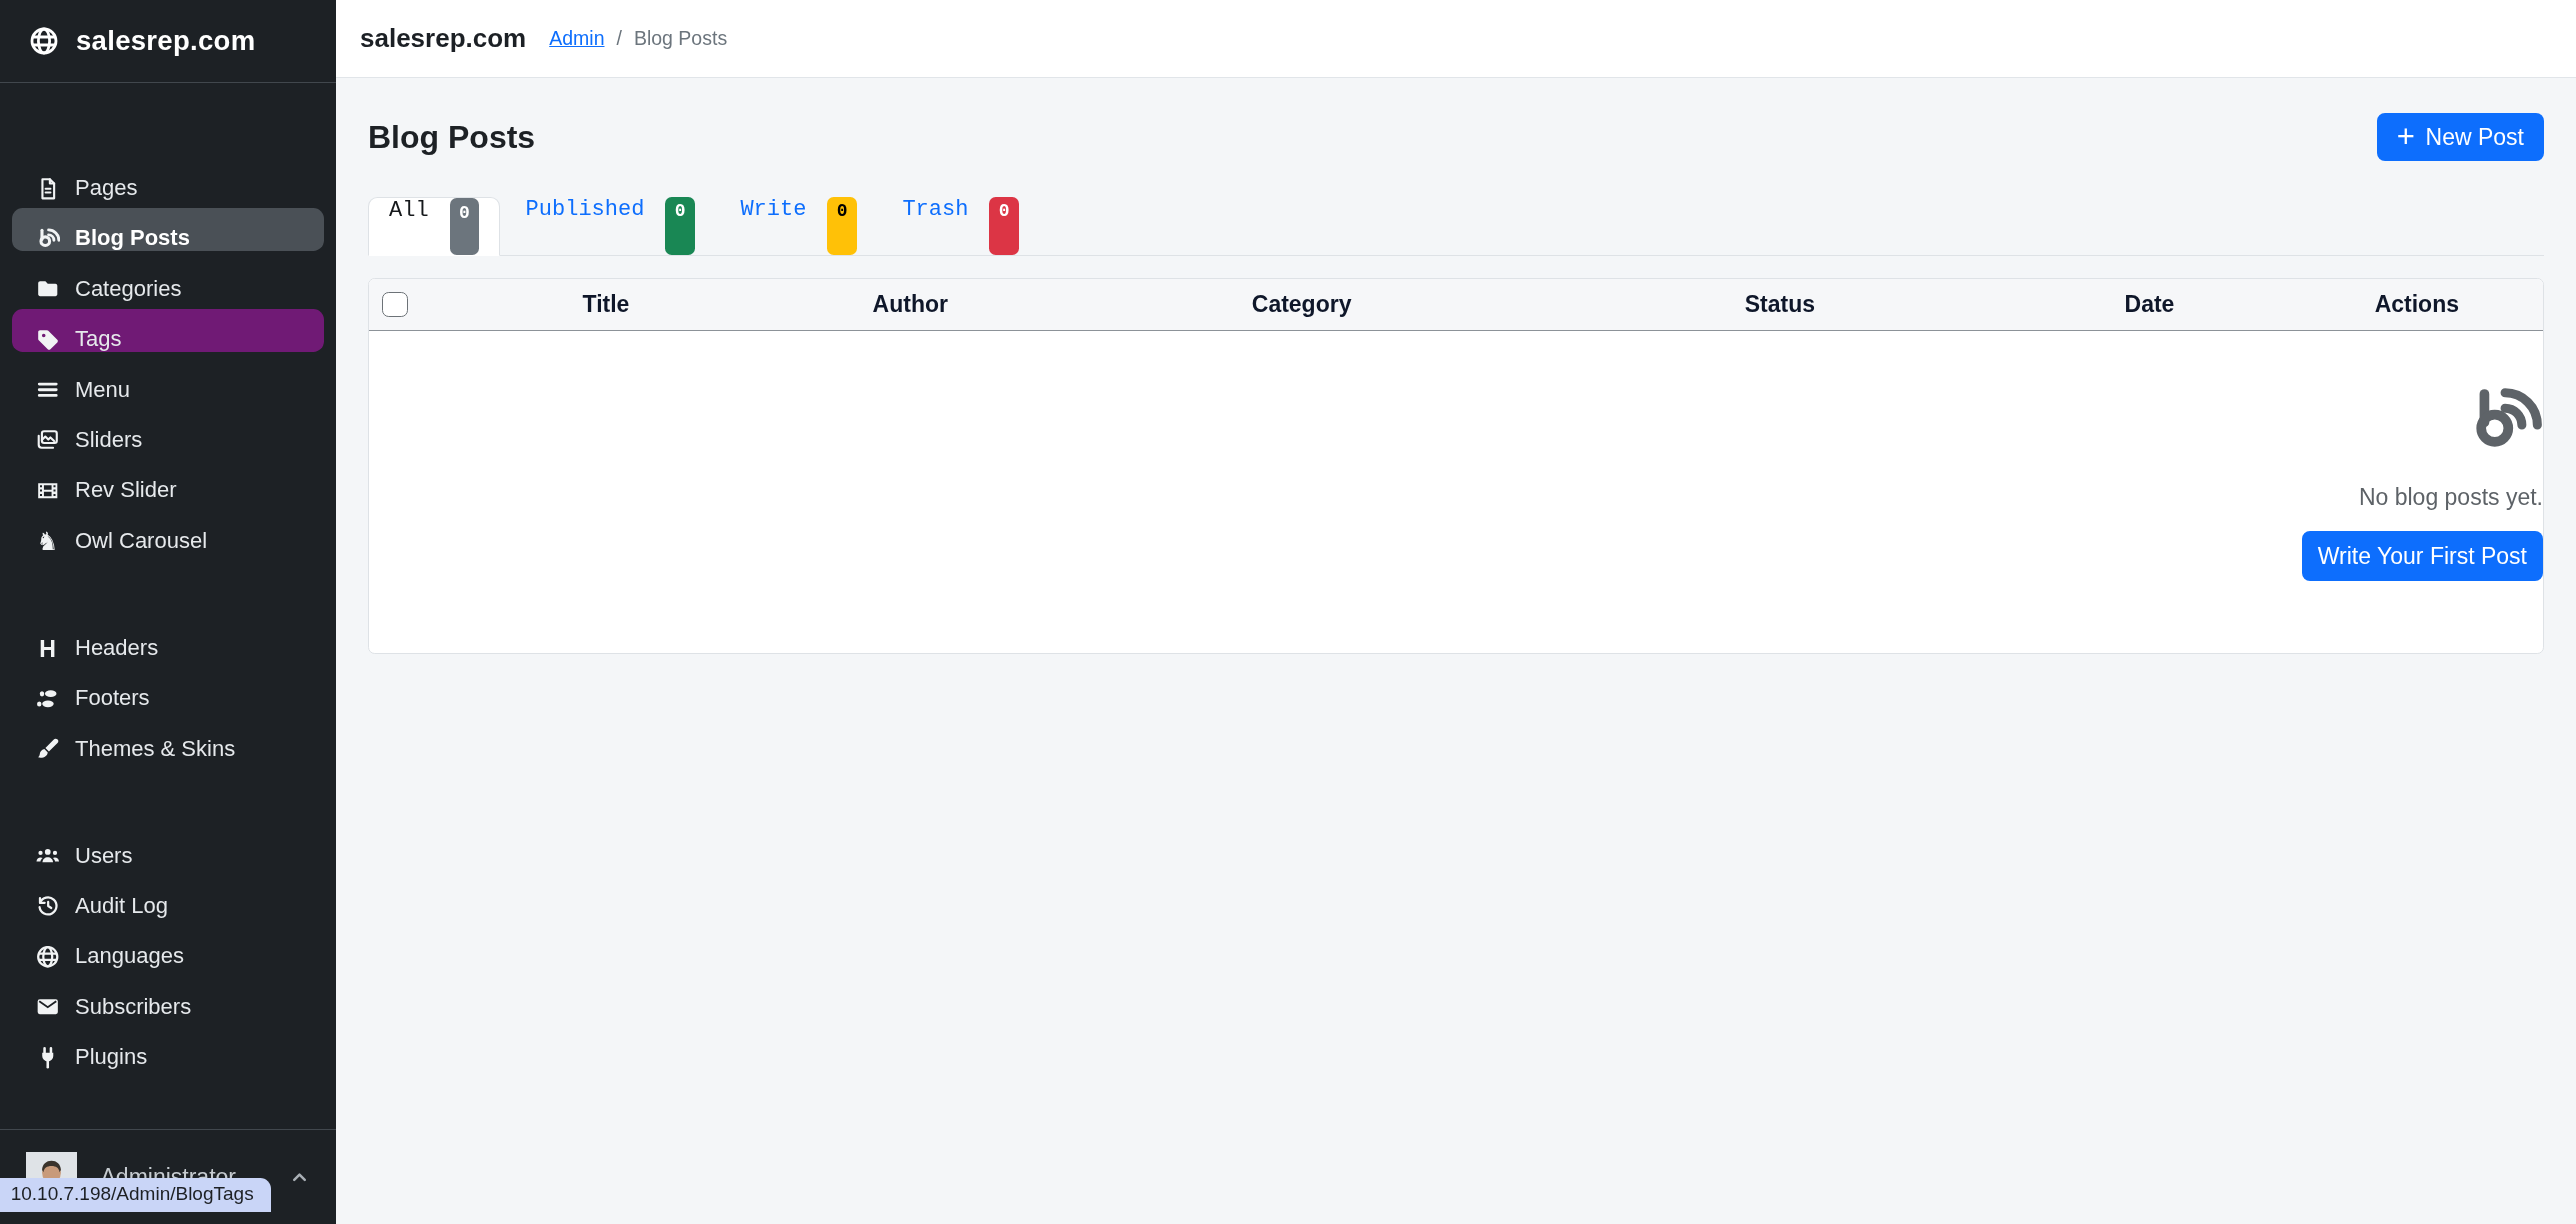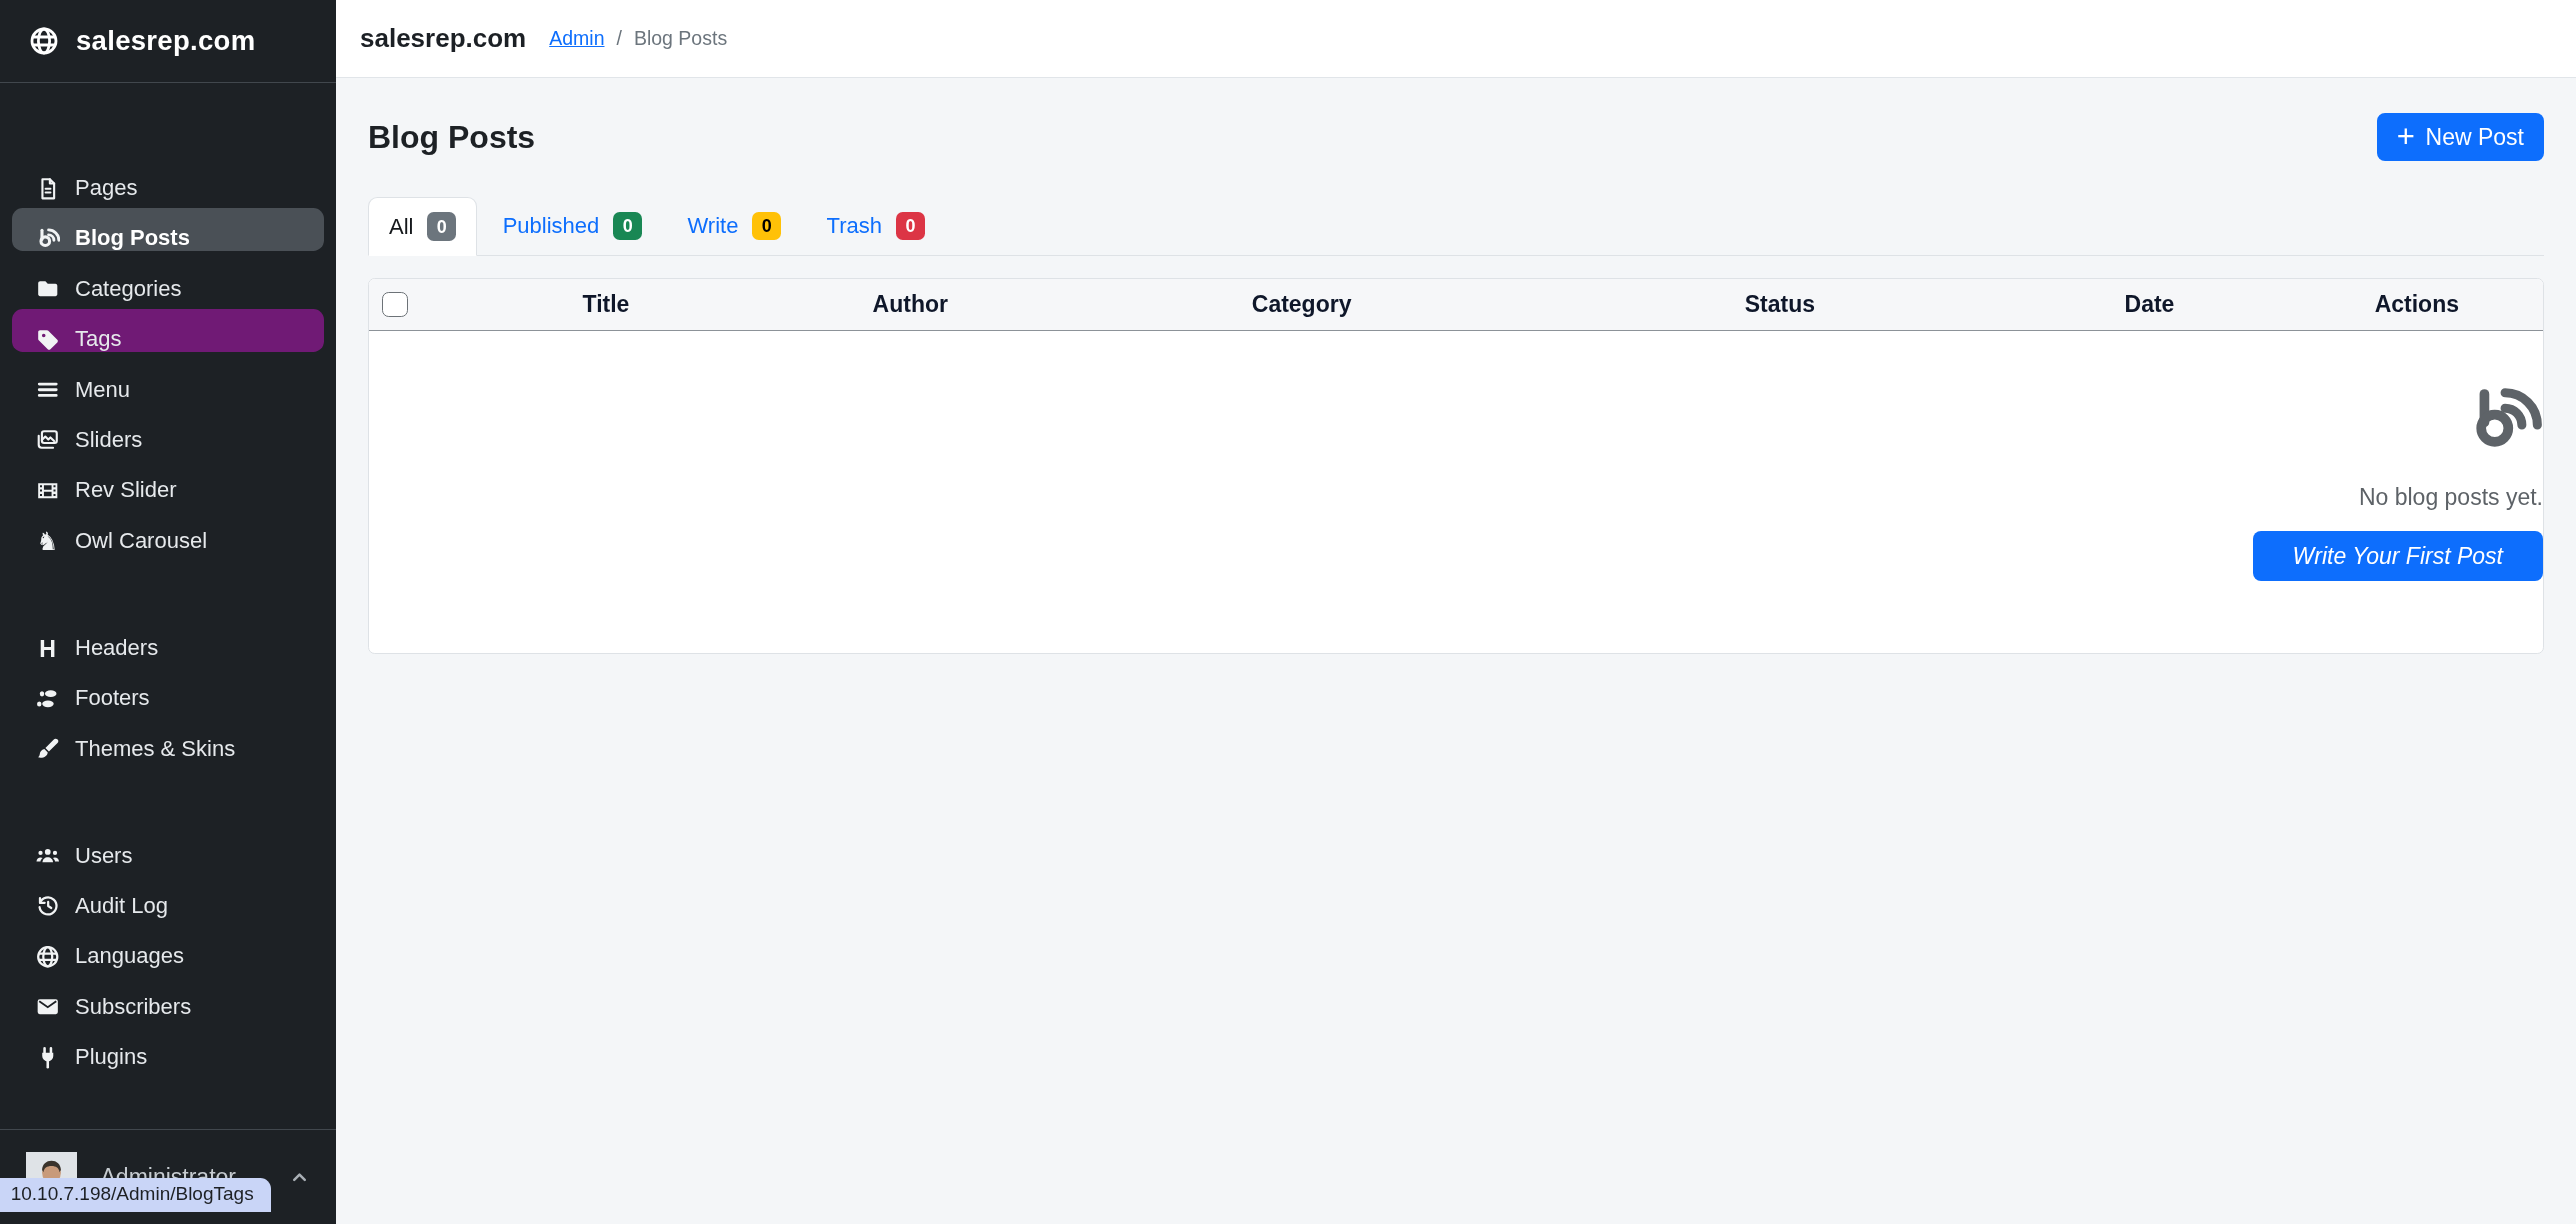--- a/index.html
+++ b/index.html
@@ -92,23 +92,23 @@
     font-size: 23px; font-family: inherit; display: flex; align-items: center;
     gap: 10.7px; height: 48px; padding: 0 20px; cursor: pointer;
   }
   .plus { font-size: 31px; font-weight: 400; line-height: 1; margin-top: -2.7px; }
 
   .tabs {
     margin-top: 36px; display: flex; align-items: flex-end; gap: 5.4px;
     border-bottom: 1.3px solid #dee2e6;
   }
   .tab {
-    display: flex; align-items: center; gap: 14px; height: 58px; padding: 0 20px;
+    display: flex; gap: 21px; height: 58px; padding: 0 20px;
     font-size: 22px; color: #0d6efd; background: transparent; border: none;
-    cursor: pointer; font-family: Liberation Sans, sans-serif;
+    cursor: pointer; font-family: Liberation Mono, monospace;
   }
   .tab.active {
     background: #fff; border: 1.3px solid #dee2e6; border-bottom-color: #fff;
     border-radius: 9.4px 9.4px 0 0; color: #15181b; margin-bottom: -1.3px; height: 59px;
   }
   .tab-badge {
     font-size: 18px; font-weight: 700; padding: 5.4px 9.4px; border-radius: 6.7px;
     line-height: 1;
   }
 
@@ -126,21 +126,21 @@
     width: 25.5px; height: 25.5px; border: 1.3px solid #6c7277; border-radius: 6.7px;
     background: #fff; cursor: pointer;
   }
   .th-0 { width: 15%; } .th-1 { width: 13%; } .th-2 { width: 23%; }
   .th-3 { width: 21%; } .th-4 { width: 13%; } .th-5 { width: 11.6%; }
 
   .empty { display: flex; flex-direction: column; align-items: flex-end; padding-top: 54px; }
   .empty-icon { color: #5e6368; display: flex; }
   .empty-icon svg { width: 81px; height: 71px; }
   .empty-msg { margin-top: 28px; font-size: 23px; color: #5d6267; }
-  .empty .btn-primary { margin-top: 20px; height: 50px; padding: 0 40px; font-style: italic; }
+  .empty .btn-primary { margin-top: 20px; height: 50px; padding: 0 16px; }
 </style>
 </head>
 <body>
 
 <aside class="sidebar">
   <div class="logo-row">
     <span class="logo-icon">
         <svg viewBox="0 0 24 24" fill="none" stroke="currentColor" stroke-width="2.1">
           <circle cx="12" cy="12" r="9"></circle>
           <ellipse cx="12" cy="12" rx="4.2" ry="9"></ellipse>

